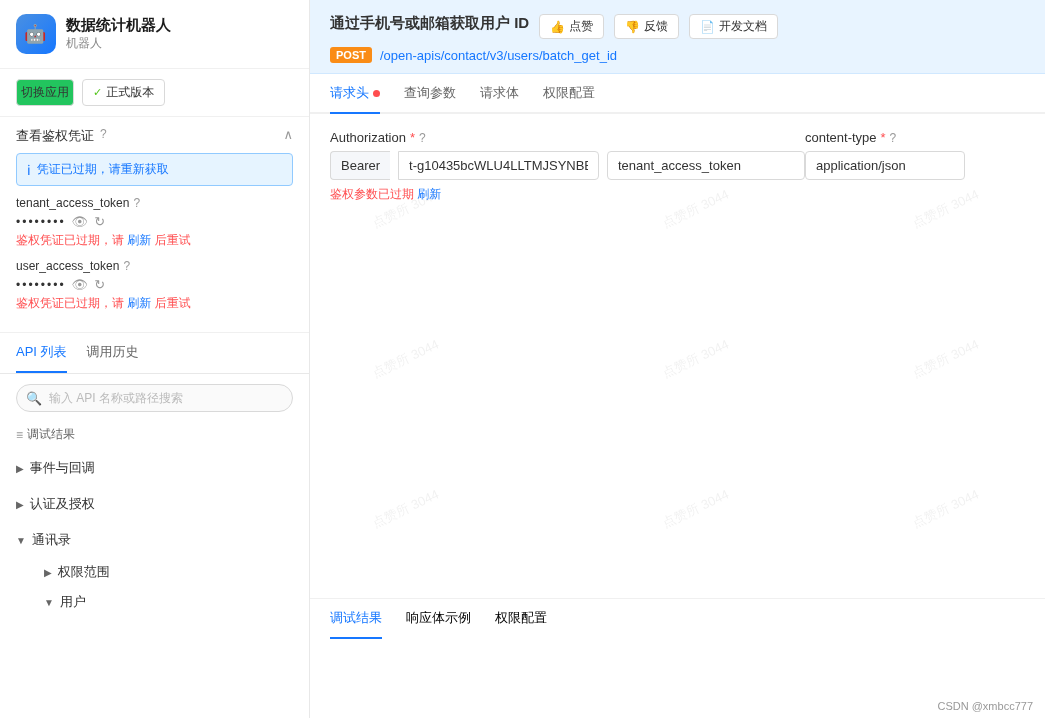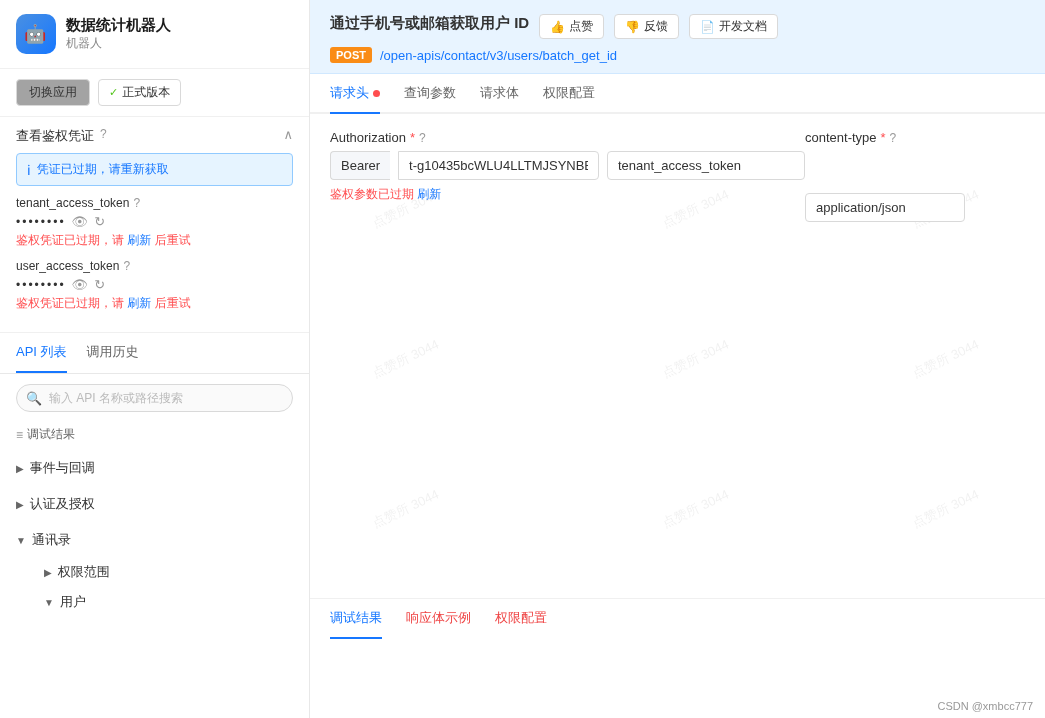--- a/index.html
+++ b/index.html
@@ -48,24 +48,24 @@
 
     .sidebar-controls {
       padding: 10px 16px;
       display: flex;
       align-items: center;
       gap: 8px;
       border-bottom: 1px solid #f0f0f0;
     }
 
     .btn-switch {
-      background: #a3a3a3;
+      background: #22c55e;
       border: 1px solid #d9d9d9;
       border-radius: 4px;
-      padding: 4px 12px;
+      padding: 4px 4px;
       cursor: pointer;
       font-size: 12px;
       color: #333;
     }
 
     .btn-version {
       background: #fff;
       border: 1px solid #d9d9d9;
       border-radius: 4px;
       padding: 4px 10px;
@@ -428,21 +428,20 @@
     }
 
     .input-content-type {
       border: 1px solid #d9d9d9;
       border-radius: 4px;
       padding: 6px 10px;
       font-size: 13px;
       color: #333;
       background: #fff;
       width: 160px;
-      margin-top: 42px;
     }
 
     .header-field-row {
       display: flex;
       align-items: flex-start;
       justify-content: flex-end;
     }
 
     .left-field { flex: 1; }
     .right-field { min-width: 220px; }
@@ -454,21 +453,21 @@
       padding: 0 20px;
       background: #fff;
       position: relative;
       z-index: 1;
     }
 
     .bottom-tab {
       padding: 10px 0;
       margin-right: 24px;
       font-size: 13px;
-      color: #ef4444;
+      color: #000000;
       cursor: pointer;
       border-bottom: 2px solid transparent;
       margin-bottom: -1px;
     }
 
     .bottom-tab.active {
       color: #1677ff;
       border-bottom: 2px solid #1677ff;
     }
 

